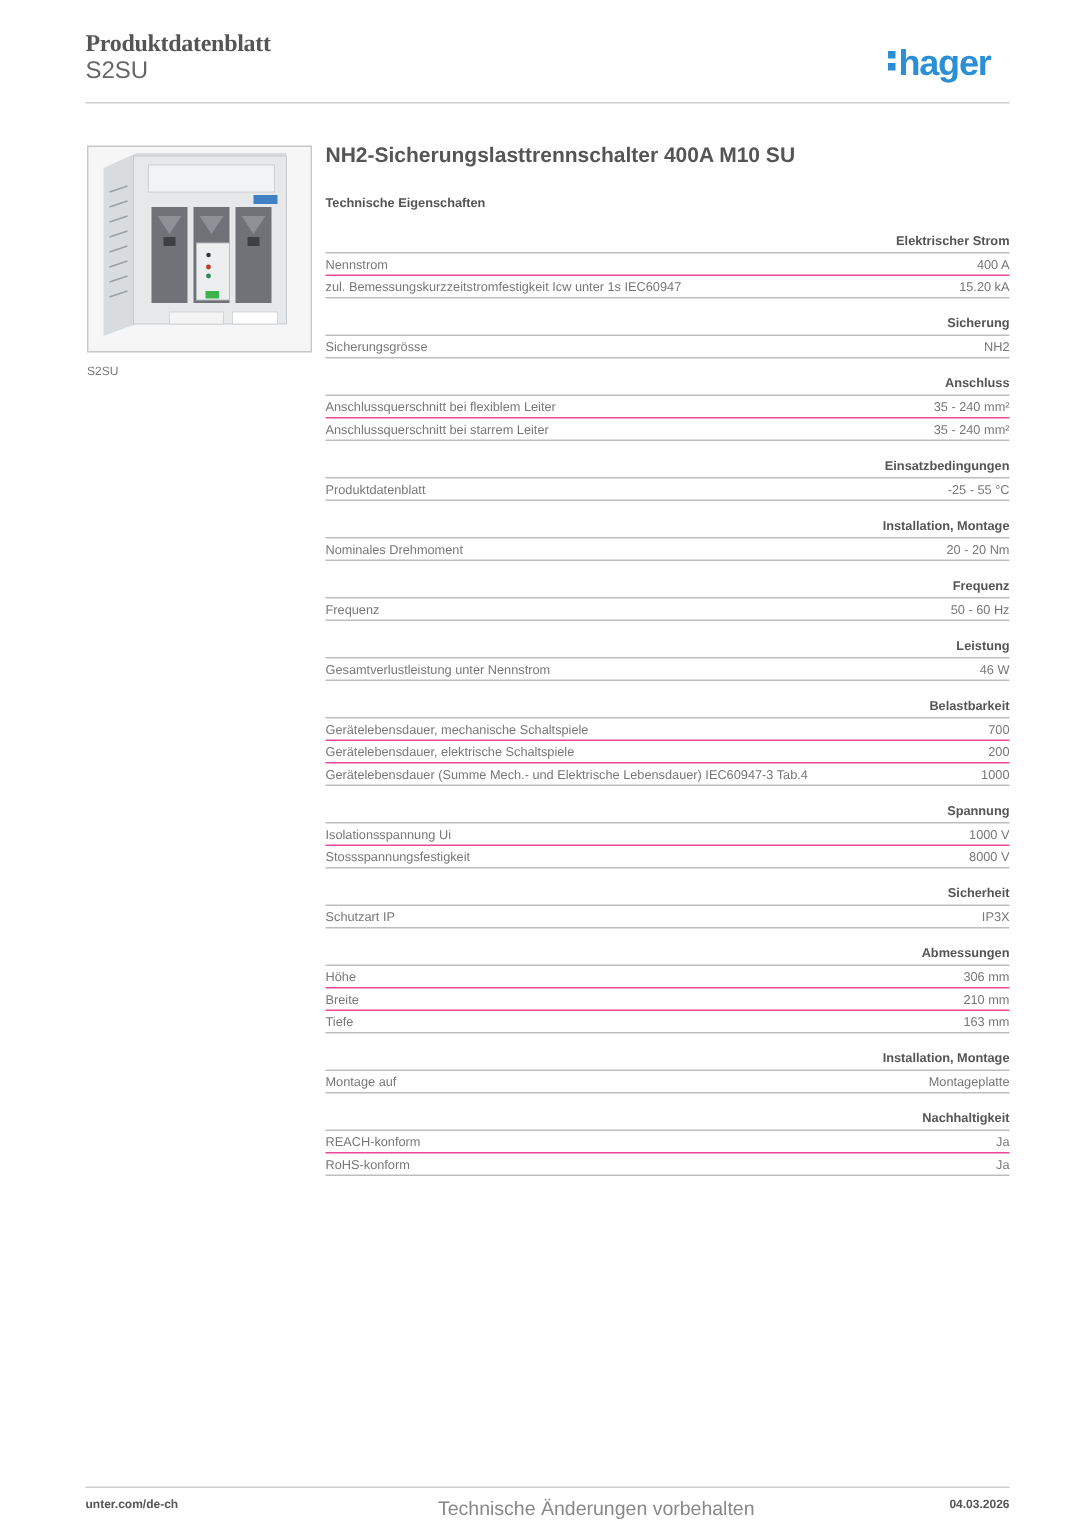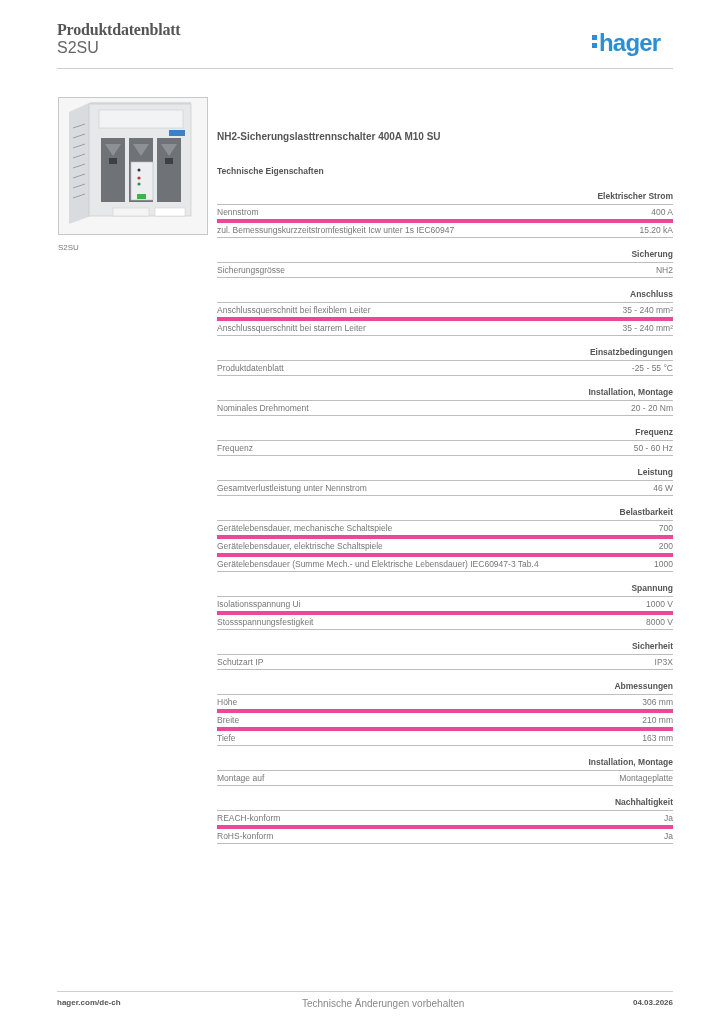--- a/index.html
+++ b/index.html
@@ -9,31 +9,31 @@
   .subtitle { position:absolute; left:57px; top:39px; font-size:16px; color:#666; }
   .logo { position:absolute; left:592px; top:29px; font-size:24px; font-weight:bold; color:#2b8fd6; letter-spacing:-0.8px; }
   .logo .colon { display:inline-block; width:4px; margin-right:3px; vertical-align:middle; position:relative; top:-3px; }
   .logo .colon i { display:block; width:5px; height:5px; background:#2b8fd6; margin:3px 0; }
   .header-rule { position:absolute; left:57px; top:68px; width:616px; height:1px; background:#cfcfcf; }
 
   .product-image { position:absolute; left:58px; top:97px; width:150px; height:138px; border:1px solid #c8c8c8; box-sizing:border-box; background:#f7f7f7; overflow:hidden; }
   .image-caption { position:absolute; left:58px; top:243px; font-size:8px; color:#777; }
 
   .content { position:absolute; left:217px; top:95px; width:456px; }
-  .product-name { font-size:10px; font-weight:bold; color:#555; height:14px;margin-top:36px; }
+  .product-name { font-size:14px; font-weight:bold; color:#555; height:14px; }
   .section-title-main { font-size:8.5px; font-weight:bold; color:#555; margin-top:21px; height:14px; }
   .group { margin-top:11px; }
   .group-title { font-size:8.5px; font-weight:bold; color:#555; height:11px; line-height:11px; border-bottom:1px solid #bdbdbd; padding-bottom:2px;text-align:right; }
-  .row { display:flex; justify-content:space-between; font-size:8.5px; color:#777; height:14px; line-height:14px; border-bottom:4px solid #ec4899; }
+  .row { display:flex; justify-content:space-between; font-size:8.5px; color:#777; height:14px; line-height:14px; border-bottom:1px solid #ec4899; }
   .row:last-child { border-bottom:1.5px solid #bdbdbd; }
   .row .val { text-align:right; }
 
   .footer-rule { position:absolute; left:57px; top:991px; width:616px; height:1px; background:#cfcfcf; }
   .footer-left { position:absolute; left:57px; top:998px; font-size:8px; font-weight:bold; color:#555; }
-  .footer-center { position:absolute; left:302px; top:998px; font-size:10px; color:#888; }
+  .footer-center { position:absolute; left:292px; top:998px; font-size:13px; color:#888; }
   .footer-right { position:absolute; right:51px; top:998px; font-size:8px; font-weight:bold; color:#555; }
 </style>
 </head>
 <body>
 
 <div class="title">Produktdatenblatt</div>
 <div class="subtitle">S2SU</div>
 <div class="logo">
   <span class="colon"><i></i><i></i></span><span>hager</span>
 </div>
@@ -236,15 +236,15 @@
           <div class="row">
             <span class="lbl">RoHS-konform</span>
             <span class="val">Ja</span>
           </div>
         </div>
       </div>
     </div>
 </div>
 
 <div class="footer-rule"></div>
-<div class="footer-left">hager.com/de-ch</div>
+<div class="footer-left">unter.com/de-ch</div>
 <div class="footer-center">Technische Änderungen vorbehalten</div>
 <div class="footer-right">04.03.2026</div>
 
 </body></html>

